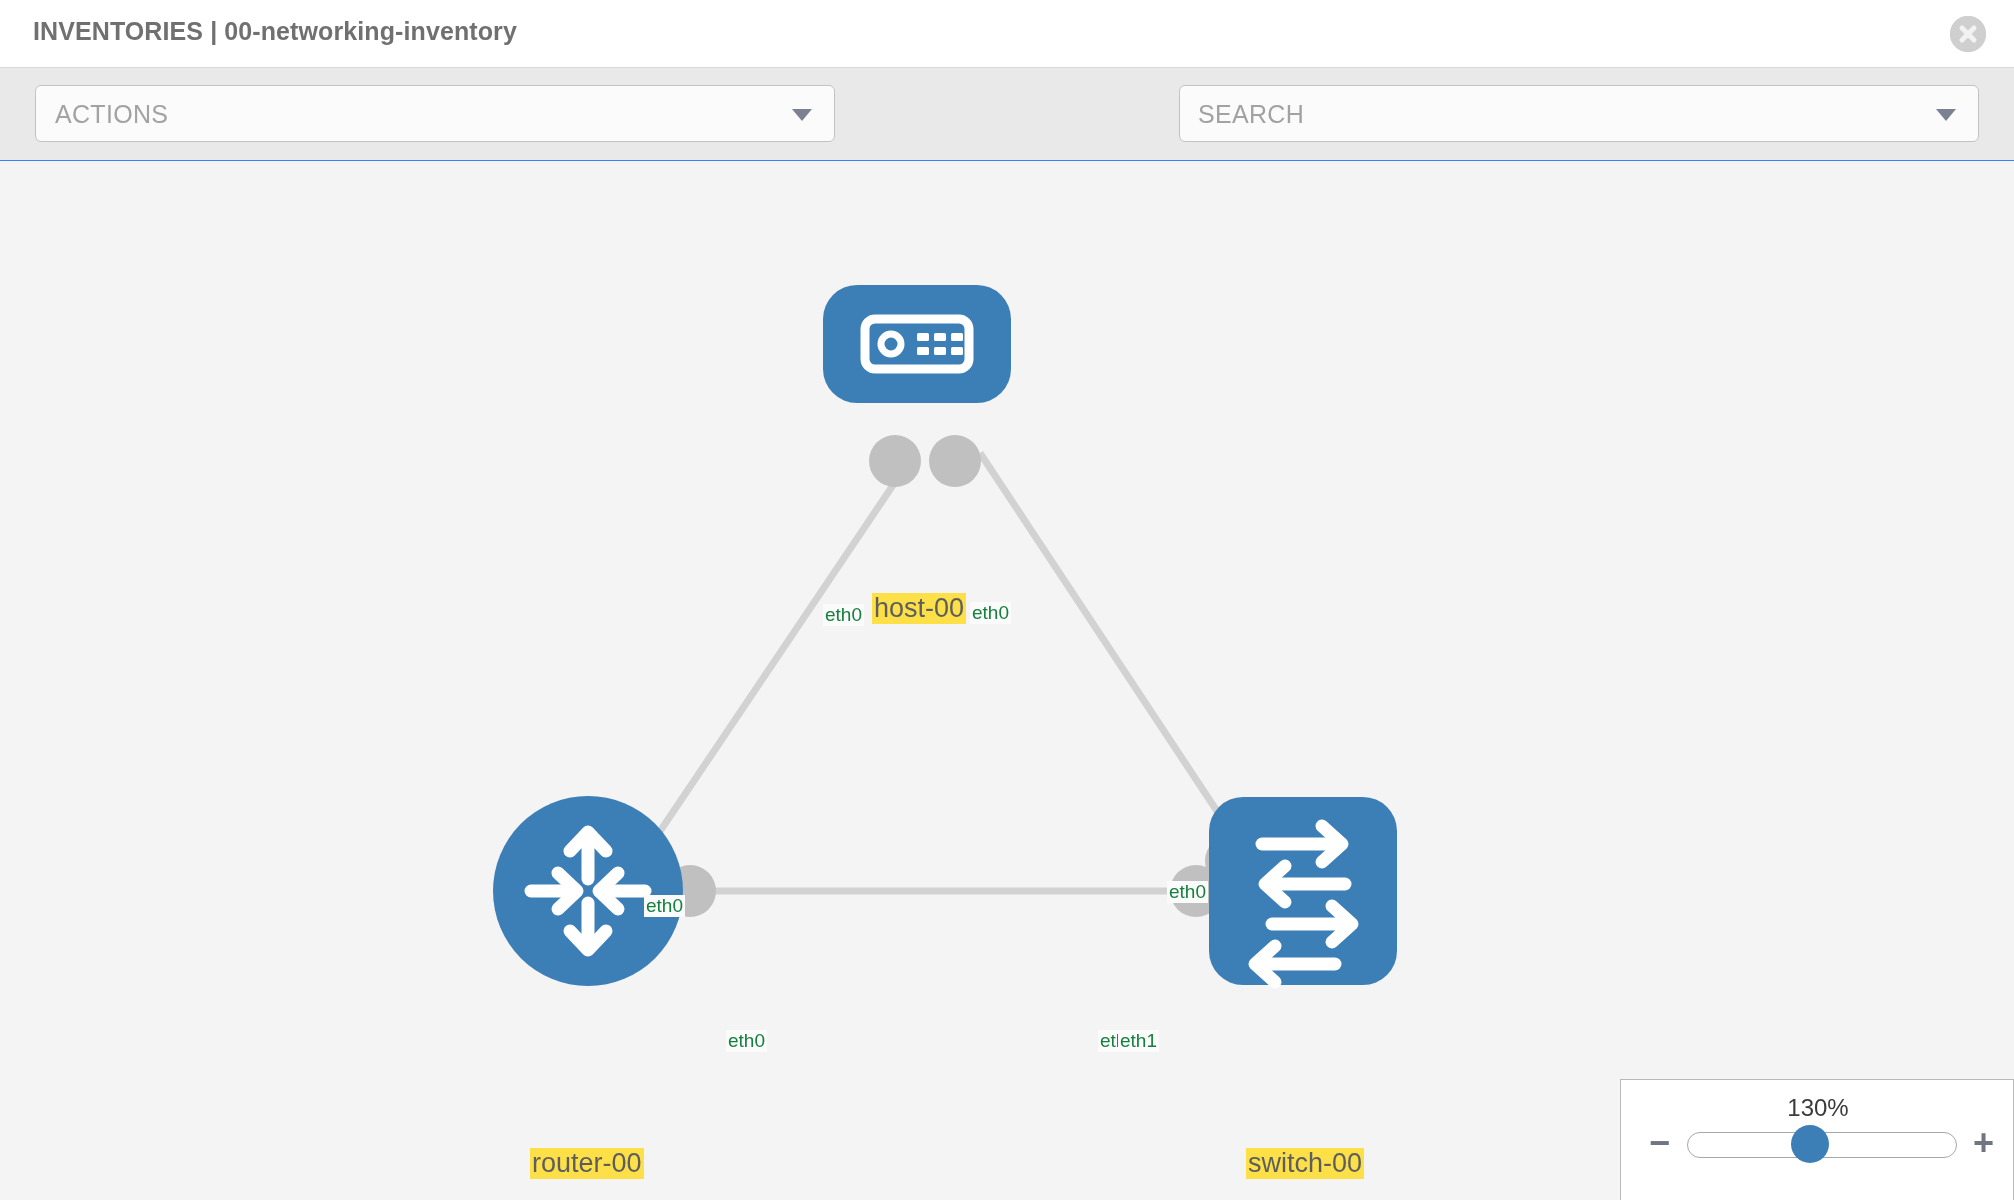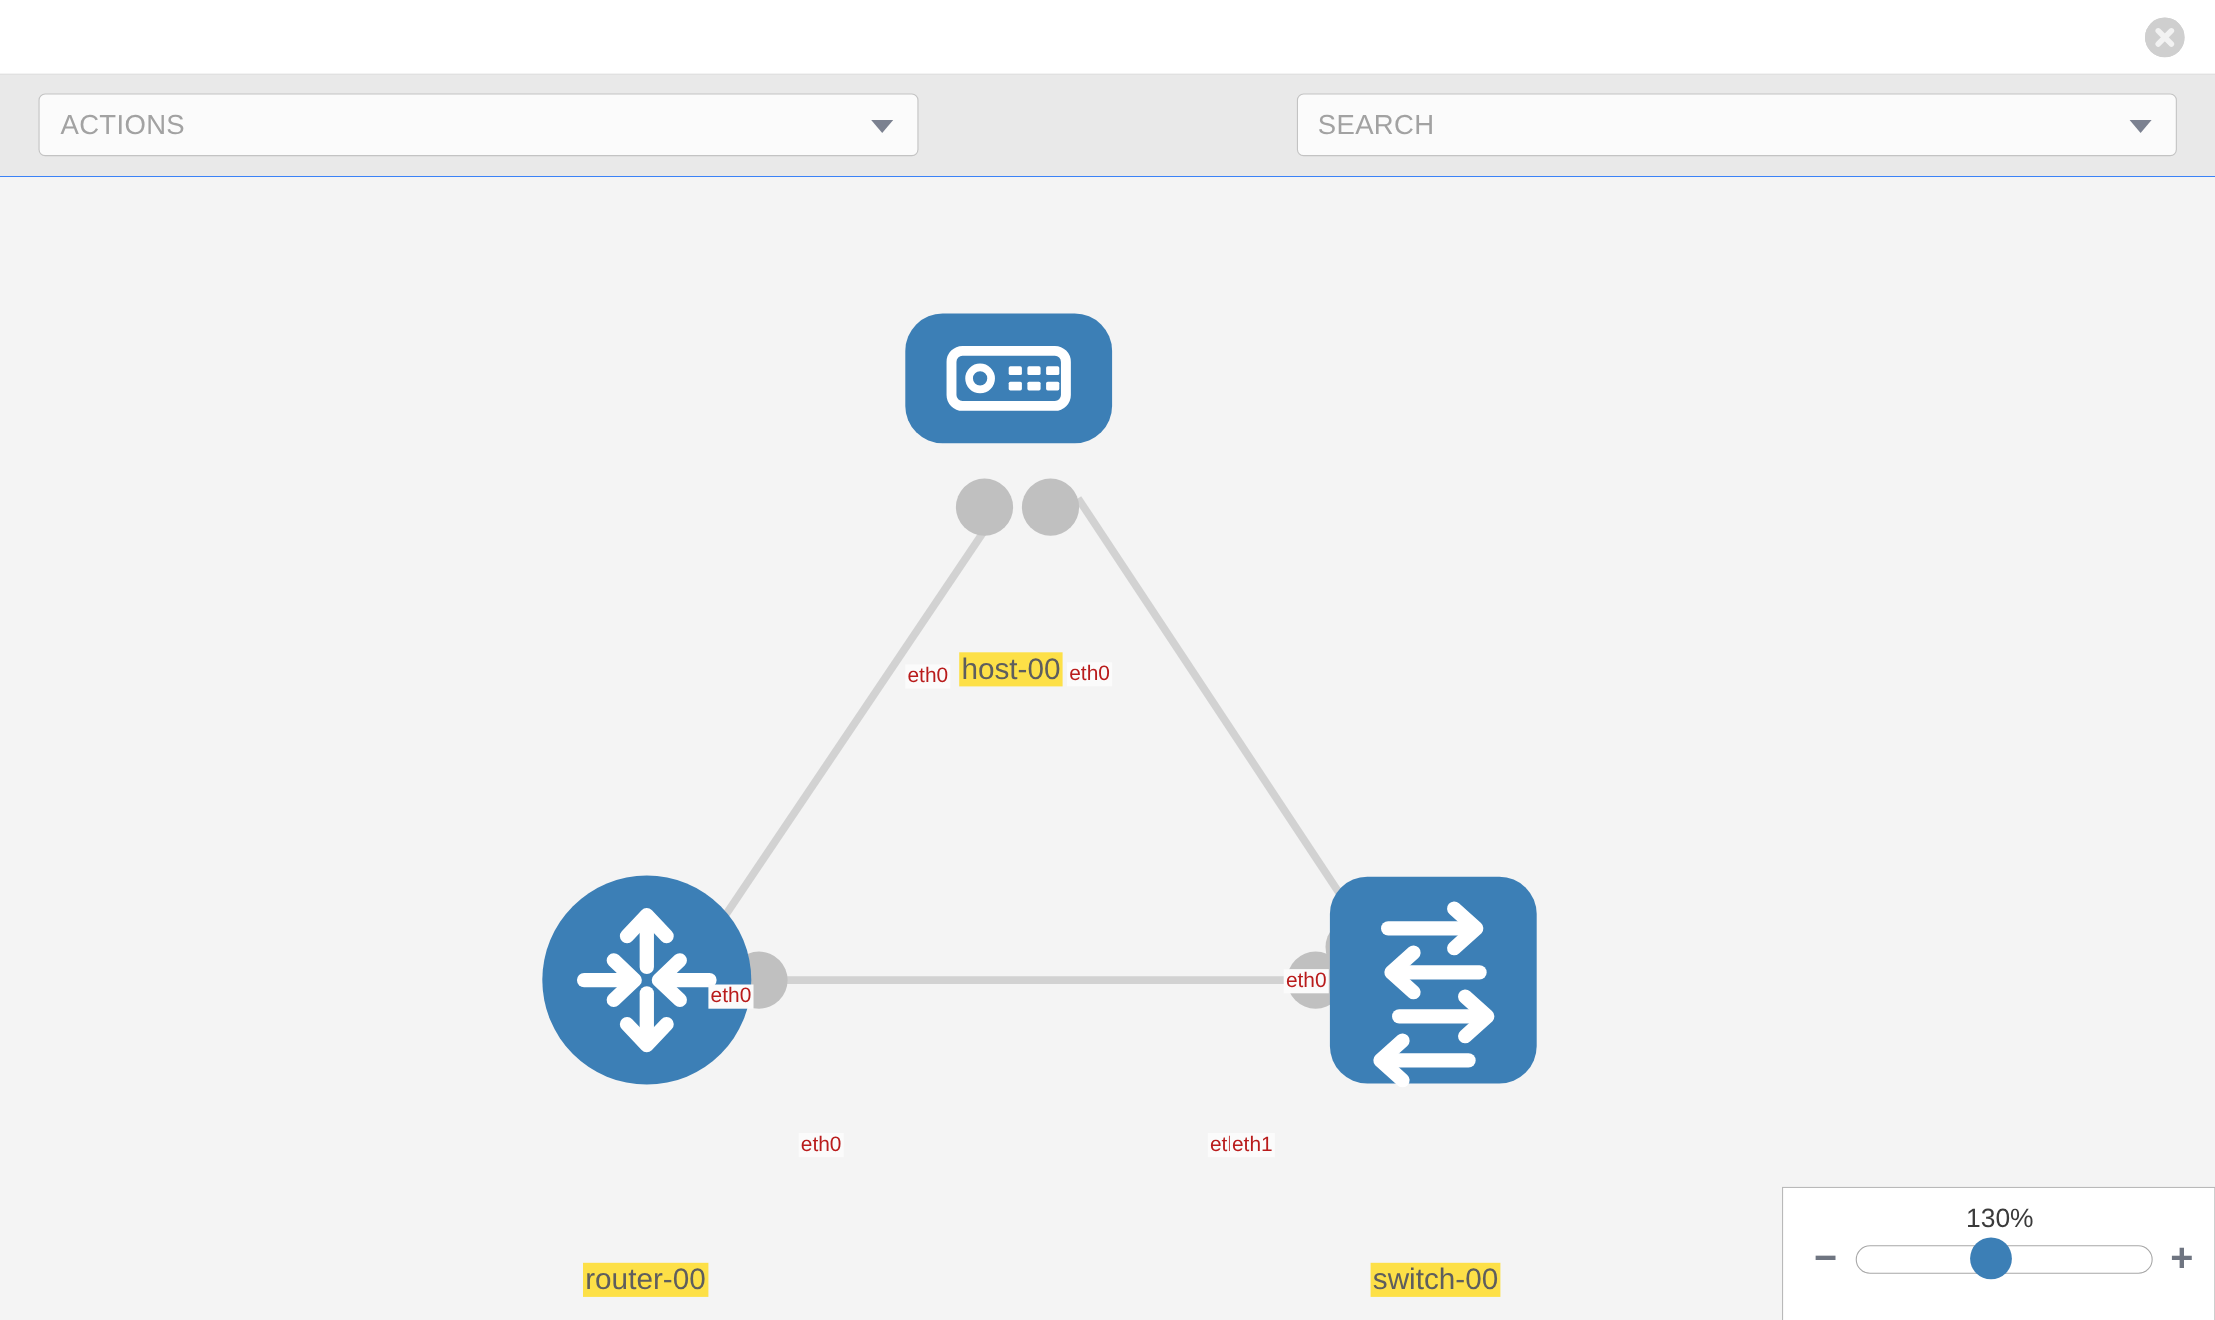--- a/index.html
+++ b/index.html
@@ -150,21 +150,21 @@
     position: absolute;
     font-size: 27px;
     color: #5e5e5e;
     background: #fde047;
     white-space: nowrap;
     padding: 0 2px;
   }
   .edge-label {
     position: absolute;
     font-size: 19px;
-    color: #b91c1c;
+    color: #15803d;
     background: #fbfbfb;
     white-space: nowrap;
     padding: 0 2px;
   }
 
   
   .zoom-panel {
     position: absolute;
     left: 1620px;
     top: 1079px;
@@ -217,20 +217,21 @@
     background: #3c7fb6;
     cursor: grab;
   }
 </style>
 </head>
 <body>
 
 <div id="app">
 
   <div class="header">
+    <div class="page-title">INVENTORIES | 00-networking-inventory</div>
 
     <div class="close-btn">
       <svg width="36" height="36" viewBox="0 0 36 36" aria-hidden="true">
         <circle cx="18" cy="18" r="18" fill="#cfcfcf"></circle>
         <path d="M12 12 L24 24 M24 12 L12 24" stroke="#f2f2f2" stroke-width="5" stroke-linecap="round"></path>
       </svg>
     </div>
   </div>
 
   <div class="toolbar">

